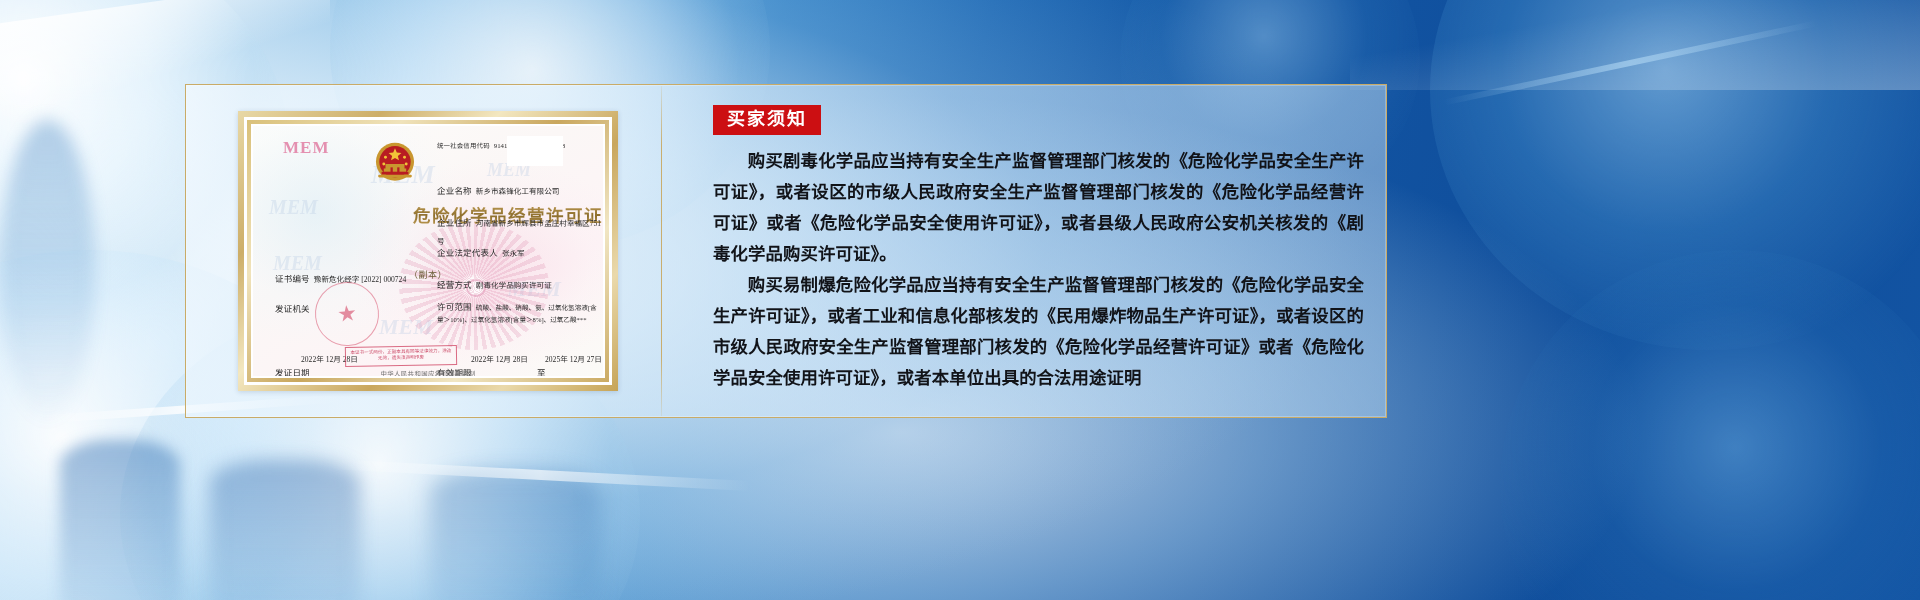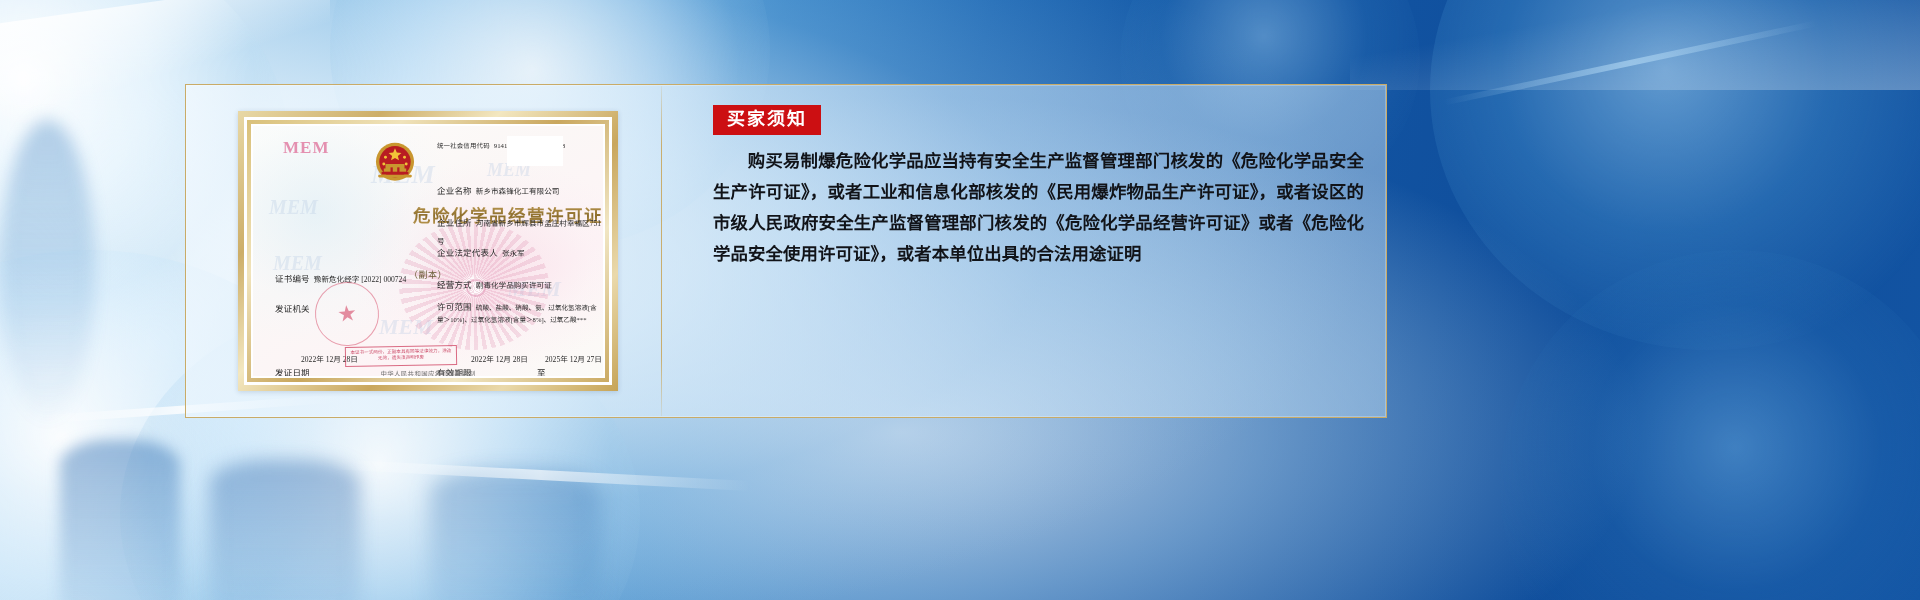--- a/index.html
+++ b/index.html
@@ -283,15 +283,16 @@
       <div class="red-box">本证书一式两份，正副本具有同等法律效力，涂改无效，遗失须声明作废</div>
 
       <div class="white-patch" style="left:254px;top:10px;width:56px;height:30px;"></div>
 
       <div class="cert-foot">中华人民共和国应急管理部监制</div>
     </div>
   </div>
 
   <div class="right">
     <div class="badge">买家须知</div>
+    <div class="para">购买剧毒化学品应当持有安全生产监督管理部门核发的《危险化学品安全生产许可证》，或者设区的市级人民政府安全生产监督管理部门核发的《危险化学品经营许可证》或者《危险化学品安全使用许可证》，或者县级人民政府公安机关核发的《剧毒化学品购买许可证》。</div>
     <div class="para">购买易制爆危险化学品应当持有安全生产监督管理部门核发的《危险化学品安全生产许可证》，或者工业和信息化部核发的《民用爆炸物品生产许可证》，或者设区的市级人民政府安全生产监督管理部门核发的《危险化学品经营许可证》或者《危险化学品安全使用许可证》，或者本单位出具的合法用途证明</div>
   </div>
 </div>
 
 </body></html>

